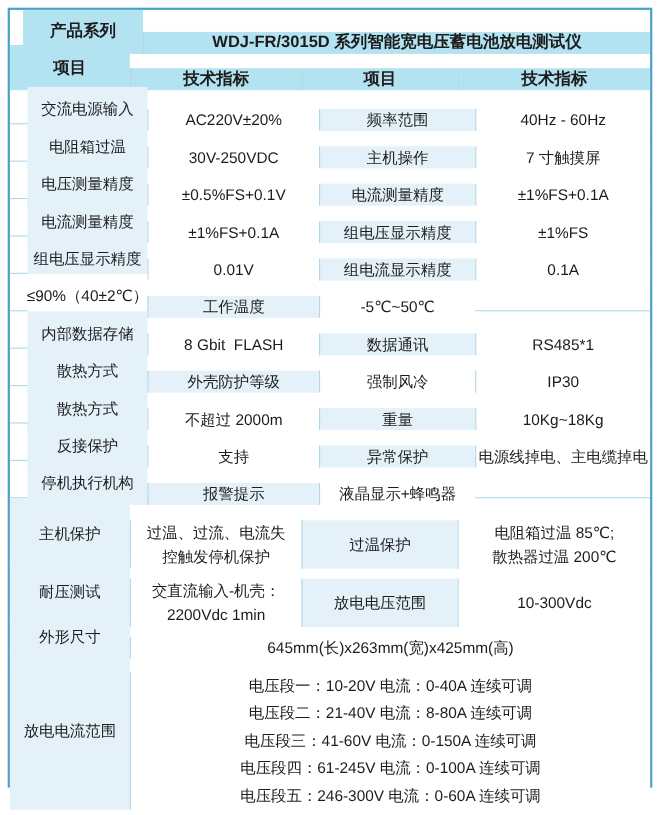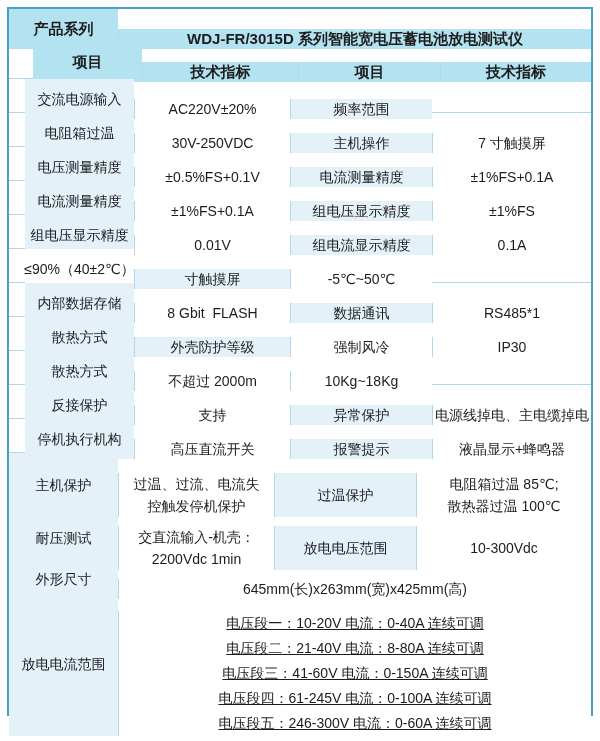--- a/index.html
+++ b/index.html
@@ -19,31 +19,31 @@
   .row:not(:first-child){border-top:1px solid var(--grid);}
   .cell{
     display:flex;align-items:center;justify-content:center;
     text-align:center;font-size:14px;line-height:20px;
     background:var(--val);padding:0 2px;white-space:pre-wrap;
   }
   .cell:not(:first-child){border-left:1px solid var(--grid);margin-top:20px;}
   .label{background:var(--label);}
   .head{background:var(--head);font-weight:700;}
   .span3{grid-column:2/5;}
-  .r-title{height:32px;}
+  .r-title{height:32px;padding-left:12px;}
   .r-title .cell{font-size:15px;}
-  .r-head{height:37px;padding-left:24px;}
+  .r-head{height:37px;}
   .r-head .cell{font-size:15px;}
   .r-single{height:34px;padding-left:16px;}
   .r-tall{height:53px;}
   .r-tall .cell{line-height:22px;}
   .r-dim{height:32px;}
   .r-disch{height:124px;}
   .disch-lines{display:flex;flex-direction:column;justify-content:center;}
-  .disch-line{line-height:25px;font-size:14px;text-align:right;text-decoration:underline;}
+  .disch-line{line-height:25px;font-size:14px;text-align:right;}
 </style>
 </head>
 <body>
 
 <div class="tbl">
 
   <div class="row r-title">
     <div class="cell head">产品系列</div>
     <div class="cell head span3">WDJ-FR/3015D 系列智能宽电压蓄电池放电测试仪</div>
   </div>
@@ -52,20 +52,21 @@
     <div class="cell head">项目</div>
     <div class="cell head">技术指标</div>
     <div class="cell head">项目</div>
     <div class="cell head">技术指标</div>
   </div>
 
   <div class="row r-single">
     <div class="cell label">交流电源输入</div>
     <div class="cell">AC220V±20%</div>
     <div class="cell label">频率范围</div>
+    <div class="cell">40Hz - 60Hz</div>
   </div>
 
   <div class="row r-single">
     <div class="cell label">电阻箱过温</div>
     <div class="cell">30V-250VDC</div>
     <div class="cell label">主机操作</div>
     <div class="cell">7 寸触摸屏</div>
   </div>
 
   <div class="row r-single">
@@ -84,65 +85,65 @@
 
   <div class="row r-single">
     <div class="cell label">组电压显示精度</div>
     <div class="cell">0.01V</div>
     <div class="cell label">组电流显示精度</div>
     <div class="cell">0.1A</div>
   </div>
 
   <div class="row r-single">
     <div class="cell">≤90%（40±2℃）</div>
-    <div class="cell label">寸触摸屏</div>
+    <div class="cell label">工作温度</div>
     <div class="cell">-5℃~50℃</div>
   </div>
 
   <div class="row r-single">
     <div class="cell label">内部数据存储</div>
     <div class="cell">8 Gbit  FLASH</div>
     <div class="cell label">数据通讯</div>
     <div class="cell">RS485*1</div>
   </div>
 
   <div class="row r-single">
     <div class="cell label">散热方式</div>
     <div class="cell label">外壳防护等级</div>
     <div class="cell">强制风冷</div>
     <div class="cell">IP30</div>
   </div>
 
   <div class="row r-single">
     <div class="cell label">散热方式</div>
     <div class="cell">不超过 2000m</div>
+    <div class="cell label">重量</div>
     <div class="cell">10Kg~18Kg</div>
   </div>
 
   <div class="row r-single">
     <div class="cell label">反接保护</div>
     <div class="cell">支持</div>
     <div class="cell label">异常保护</div>
     <div class="cell">电源线掉电、主电缆掉电</div>
   </div>
 
   <div class="row r-single">
     <div class="cell label">停机执行机构</div>
-    <div class="cell">高压直流开关</div>
     <div class="cell label">报警提示</div>
     <div class="cell">液晶显示+蜂鸣器</div>
   </div>
 
   <div class="row r-tall">
     <div class="cell label">主机保护</div>
     <div class="cell">过温、过流、电流失
 控触发停机保护</div>
     <div class="cell label">过温保护</div>
     <div class="cell">电阻箱过温 85℃;
-散热器过温 100℃</div>
+散热器过温 200℃</div>
   </div>
 
   <div class="row r-tall">
     <div class="cell label">耐压测试</div>
     <div class="cell">交直流输入-机壳：
 2200Vdc 1min</div>
     <div class="cell label">放电电压范围</div>
     <div class="cell">10-300Vdc</div>
   </div>
 

